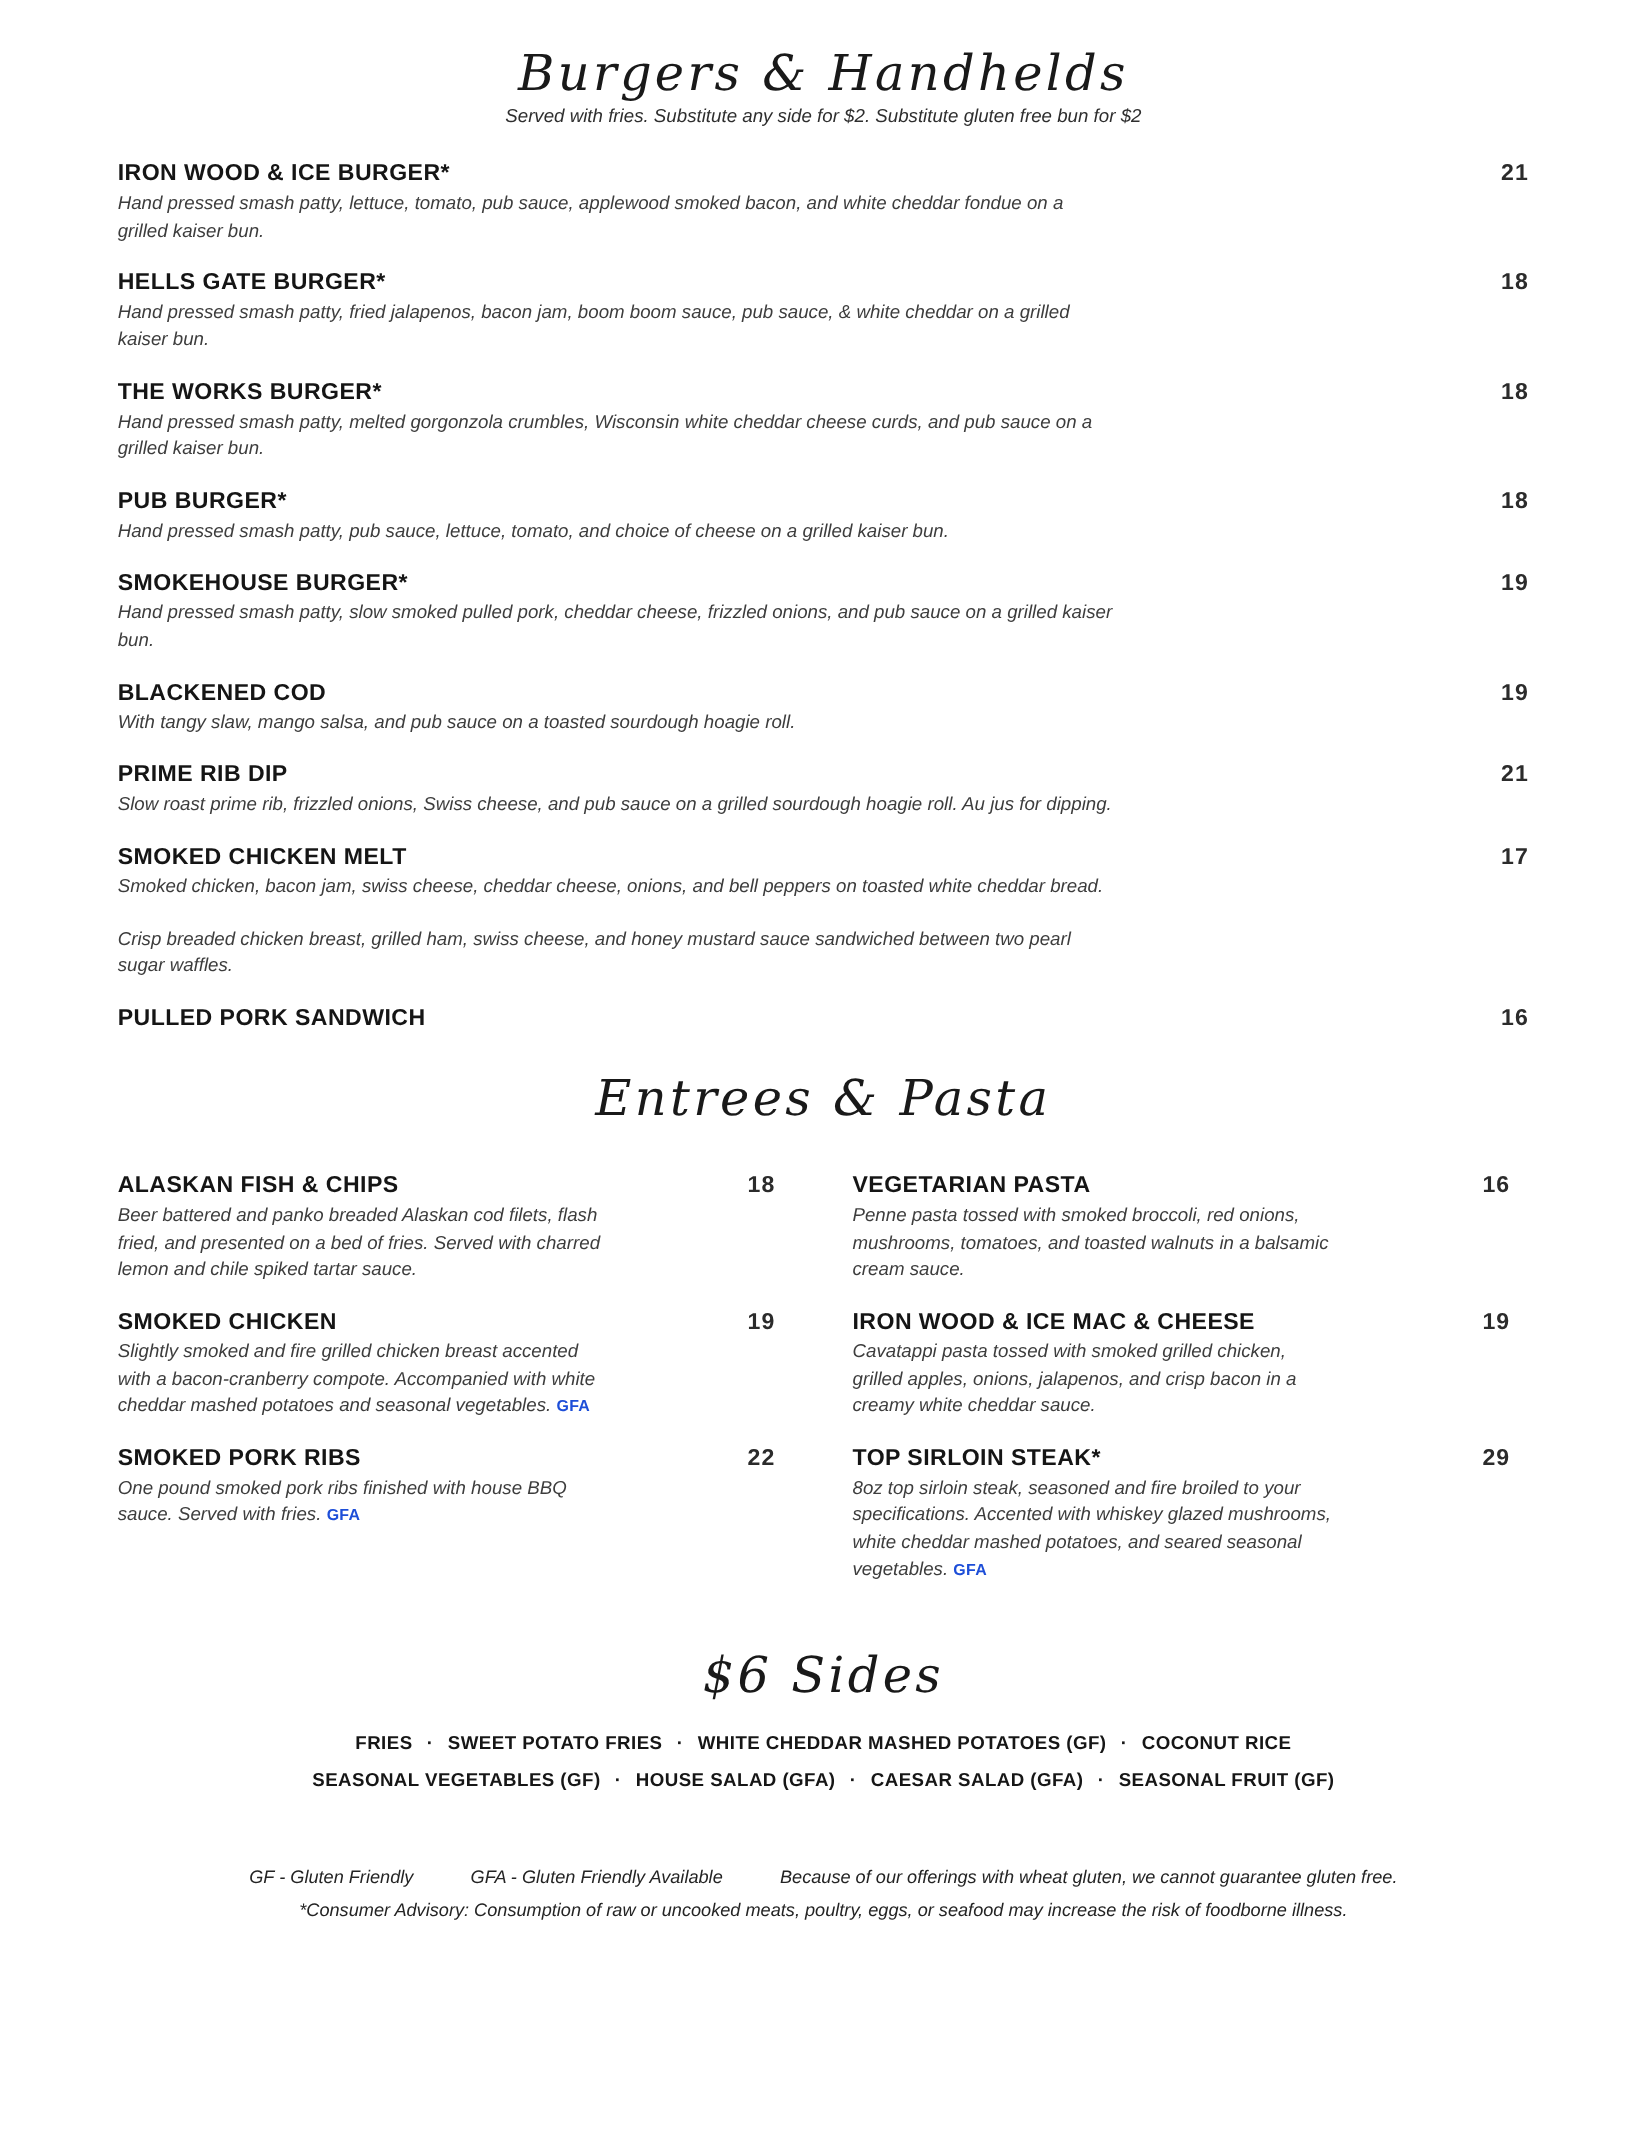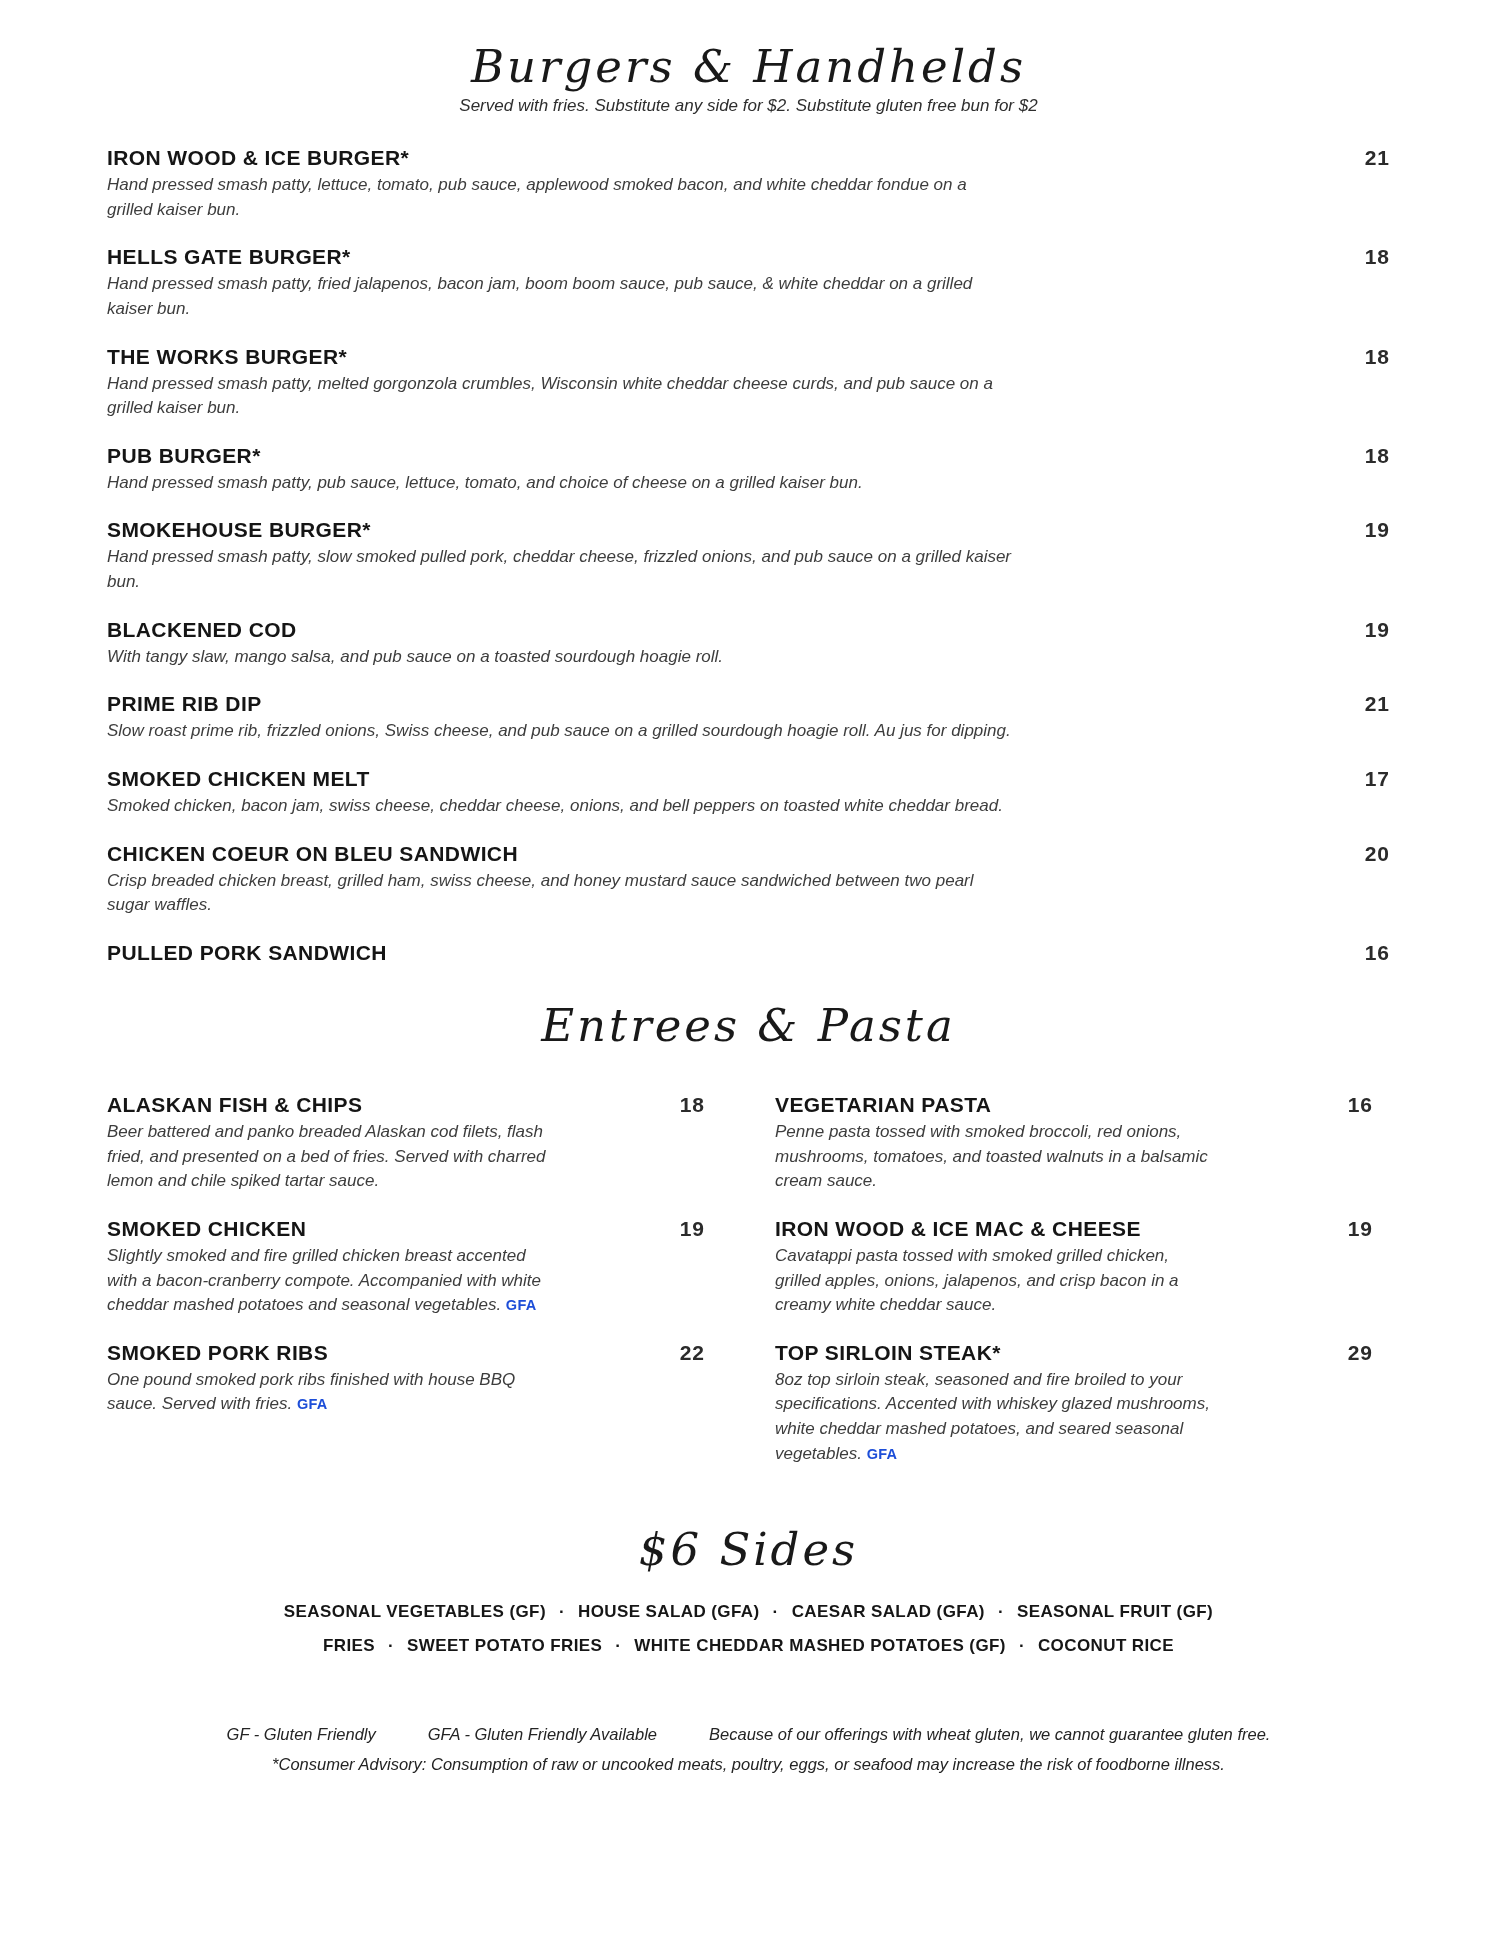--- a/index.html
+++ b/index.html
@@ -161,24 +161,20 @@
       <p class="item-desc"><span>Slow roast prime rib, frizzled onions, Swiss cheese, and pub sauce on a grilled sourdough hoagie roll. Au jus for dipping.</span></p>
     </div>
     <div class="item">
       <div class="name-row">
           <span class="item-name">SMOKED CHICKEN MELT</span>
           <span class="item-price">17</span>
         </div>
       <p class="item-desc"><span>Smoked chicken, bacon jam, swiss cheese, cheddar cheese, onions, and bell peppers on toasted white cheddar bread.</span></p>
     </div>
     <div class="item">
-      <div class="name-row">
-          <span class="item-name">CHICKEN COEUR ON BLEU SANDWICH</span>
-          <span class="item-price">20</span>
-        </div>
       <p class="item-desc"><span>Crisp breaded chicken breast, grilled ham, swiss cheese, and honey mustard sauce sandwiched between two pearl sugar waffles.</span></p>
     </div>
     <div class="item">
       <div class="name-row">
           <span class="item-name">PULLED PORK SANDWICH</span>
           <span class="item-price">16</span>
         </div>
     </div>
   </div>
 
@@ -230,24 +226,24 @@
           </div>
         <p class="item-desc"><span>8oz top sirloin steak, seasoned and fire broiled to your specifications. Accented with whiskey glazed mushrooms, white cheddar mashed potatoes, and seared seasonal vegetables.</span> <span class="gfa">GFA</span></p>
       </div>
     </div>
   </div>
 
   <h1 class="script-heading sides-heading">$6 Sides</h1>
 
   <div class="sides-lines">
     <div class="sides-line">
+      <span>FRIES</span><span class="dot">·</span><span>SWEET POTATO FRIES</span><span class="dot">·</span><span>WHITE CHEDDAR MASHED POTATOES (GF)</span><span class="dot">·</span><span>COCONUT RICE</span>
+    </div>
+    <div class="sides-line">
       <span>SEASONAL VEGETABLES (GF)</span><span class="dot">·</span><span>HOUSE SALAD (GFA)</span><span class="dot">·</span><span>CAESAR SALAD (GFA)</span><span class="dot">·</span><span>SEASONAL FRUIT (GF)</span>
-    </div>
-    <div class="sides-line">
-      <span>FRIES</span><span class="dot">·</span><span>SWEET POTATO FRIES</span><span class="dot">·</span><span>WHITE CHEDDAR MASHED POTATOES (GF)</span><span class="dot">·</span><span>COCONUT RICE</span>
     </div>
   </div>
 
   <div class="footer">
     <div class="footer-row1">
       <span>GF - Gluten Friendly</span>
       <span>GFA - Gluten Friendly Available</span>
       <span>Because of our offerings with wheat gluten, we cannot guarantee gluten free.</span>
     </div>
     <div class="footer-line">*Consumer Advisory: Consumption of raw or uncooked meats, poultry, eggs, or seafood may increase the risk of foodborne illness.</div>

